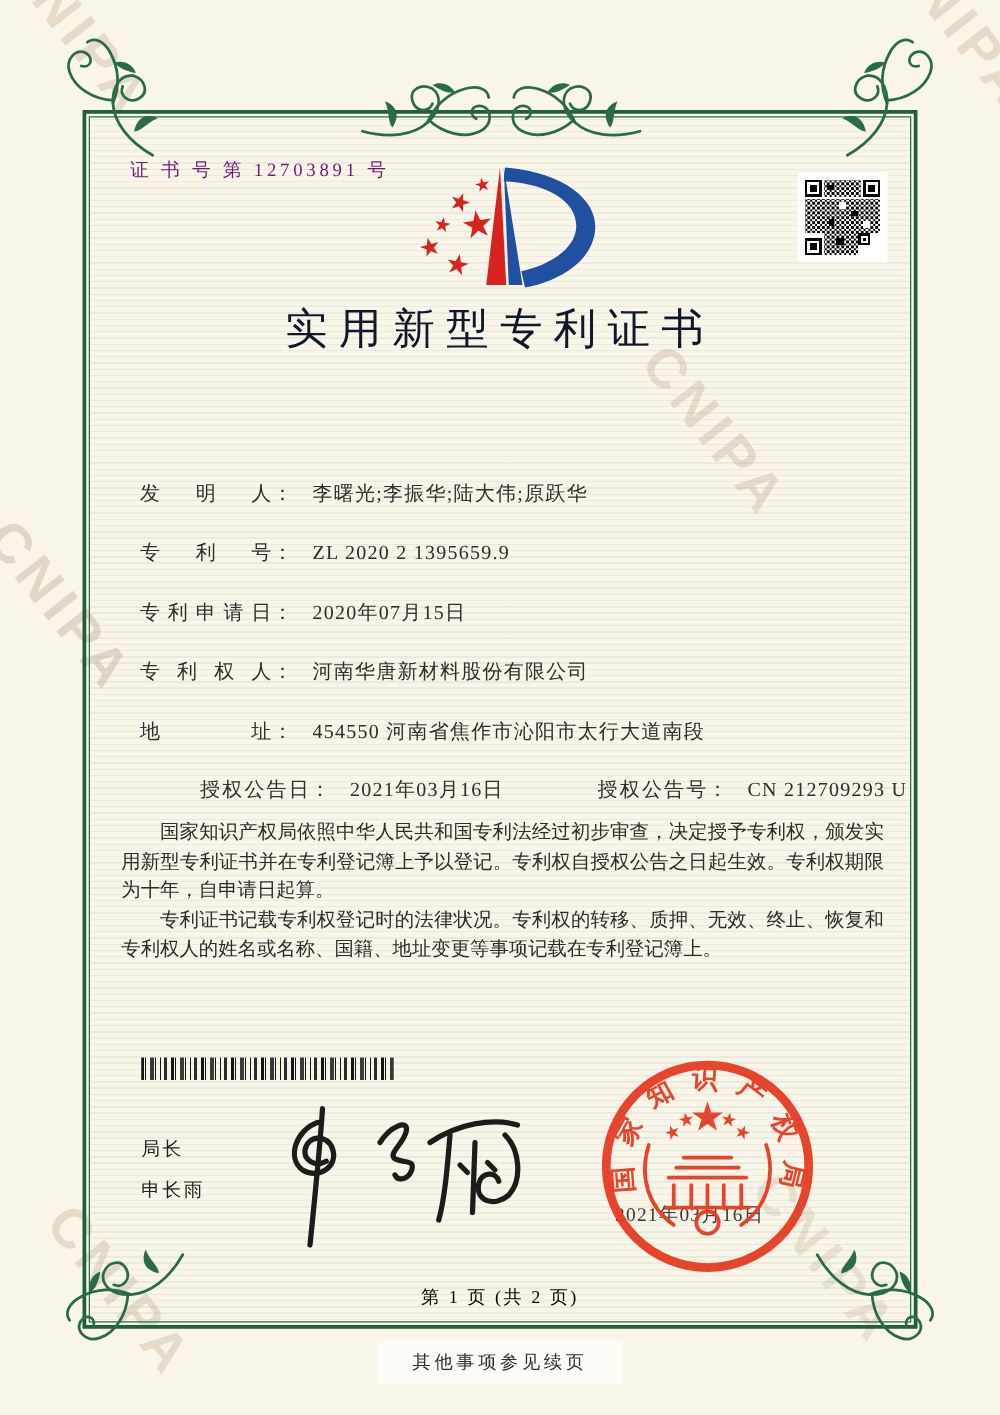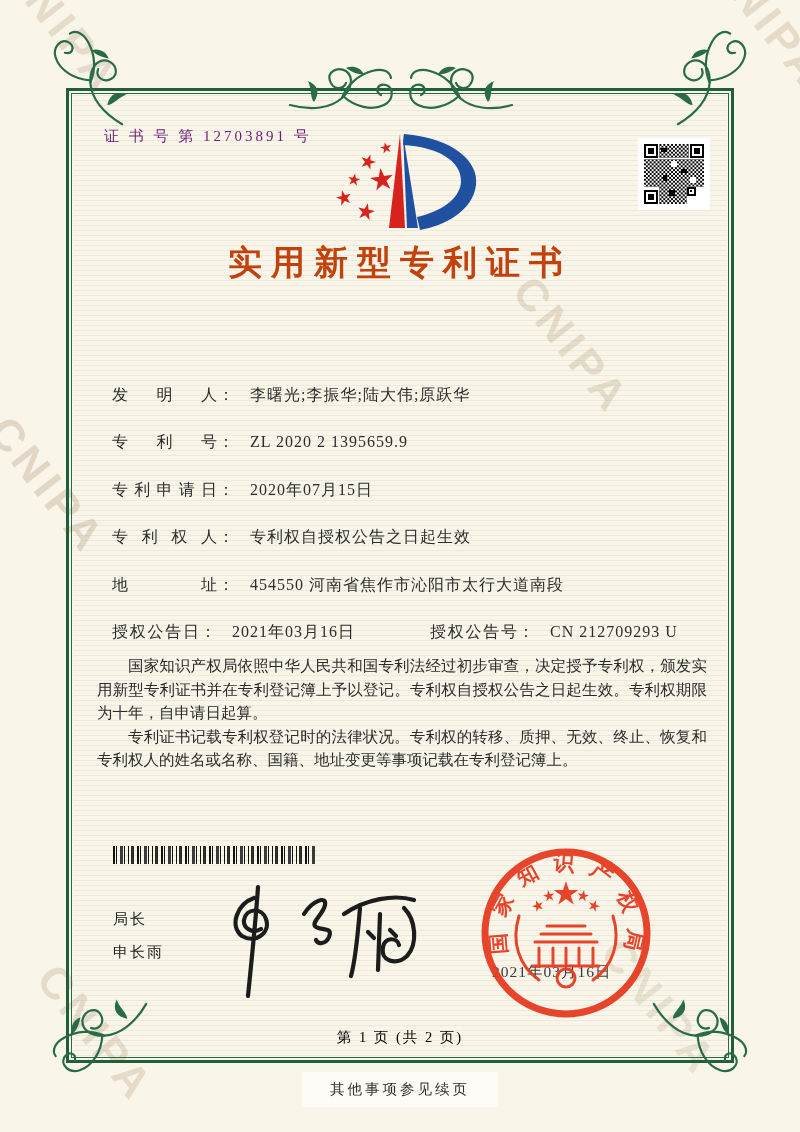--- a/index.html
+++ b/index.html
@@ -43,21 +43,21 @@
     position:absolute; left:104px; top:127px;
     font-size:15px; letter-spacing:3px; color:#701a75;
   }
   #logo { position:absolute; left:316px; top:128px; width:170px; height:106px; }
   #qr-box {
     position:absolute; left:638px; top:138px; width:72px; height:72px;
     background:#ffffff; padding:4px;
   }
   #title {
     position:absolute; left:0; right:0; top:240px; text-align:center;
-    font-size:34px; font-weight:bold; letter-spacing:9px; color:#c2410c;
+    font-size:34px; font-weight:normal; letter-spacing:9px; color:#0f172a;
   }
   .frow {
     position:absolute; left:112px; font-size:16px; color:#2d2d2d;
     white-space:nowrap; letter-spacing:1px;
   }
   .lbl {
     display:inline-block; text-align:justify; text-align-last:justify;
     text-justify:inter-character; vertical-align:bottom;
   }
   .w6 { width:106px; } .w5 { width:88px; }
@@ -201,26 +201,26 @@
     <div class="frow" style="top:385px">
       <span class="lbl w6">发明人</span><span>：</span><span class="val">李曙光;李振华;陆大伟;原跃华</span>
     </div>
     <div class="frow" style="top:432px">
       <span class="lbl w6">专利号</span><span>：</span><span class="val">ZL 2020 2 1395659.9</span>
     </div>
     <div class="frow" style="top:480px">
       <span class="lbl w6">专利申请日</span><span>：</span><span class="val">2020年07月15日</span>
     </div>
     <div class="frow" style="top:527px">
-      <span class="lbl w6">专利权人</span><span>：</span><span class="val">专利权自授权公告之日起生效</span>
+      <span class="lbl w6">专利权人</span><span>：</span><span class="val">河南华唐新材料股份有限公司</span>
     </div>
     <div class="frow" style="top:575px">
       <span class="lbl w6">地址</span><span>：</span><span class="val">454550 河南省焦作市沁阳市太行大道南段</span>
     </div>
-    <div class="frow" style="top:622px; right:12px;">
+    <div class="frow" style="top:622px; right:12px;margin-left:48px;">
       <span class="lbl w5">授权公告日</span><span>：</span><span class="val">2021年03月16日</span>
       <span class="pair2">
         <span class="lbl w5">授权公告号</span><span>：</span><span class="val">CN 212709293 U</span>
       </span>
     </div>
 
     <div id="paras">
       <p>国家知识产权局依照中华人民共和国专利法经过初步审查，决定授予专利权，颁发实用新型专利证书并在专利登记簿上予以登记。专利权自授权公告之日起生效。专利权期限为十年，自申请日起算。</p>
       <p>专利证书记载专利权登记时的法律状况。专利权的转移、质押、无效、终止、恢复和专利权人的姓名或名称、国籍、地址变更等事项记载在专利登记簿上。</p>
     </div>

